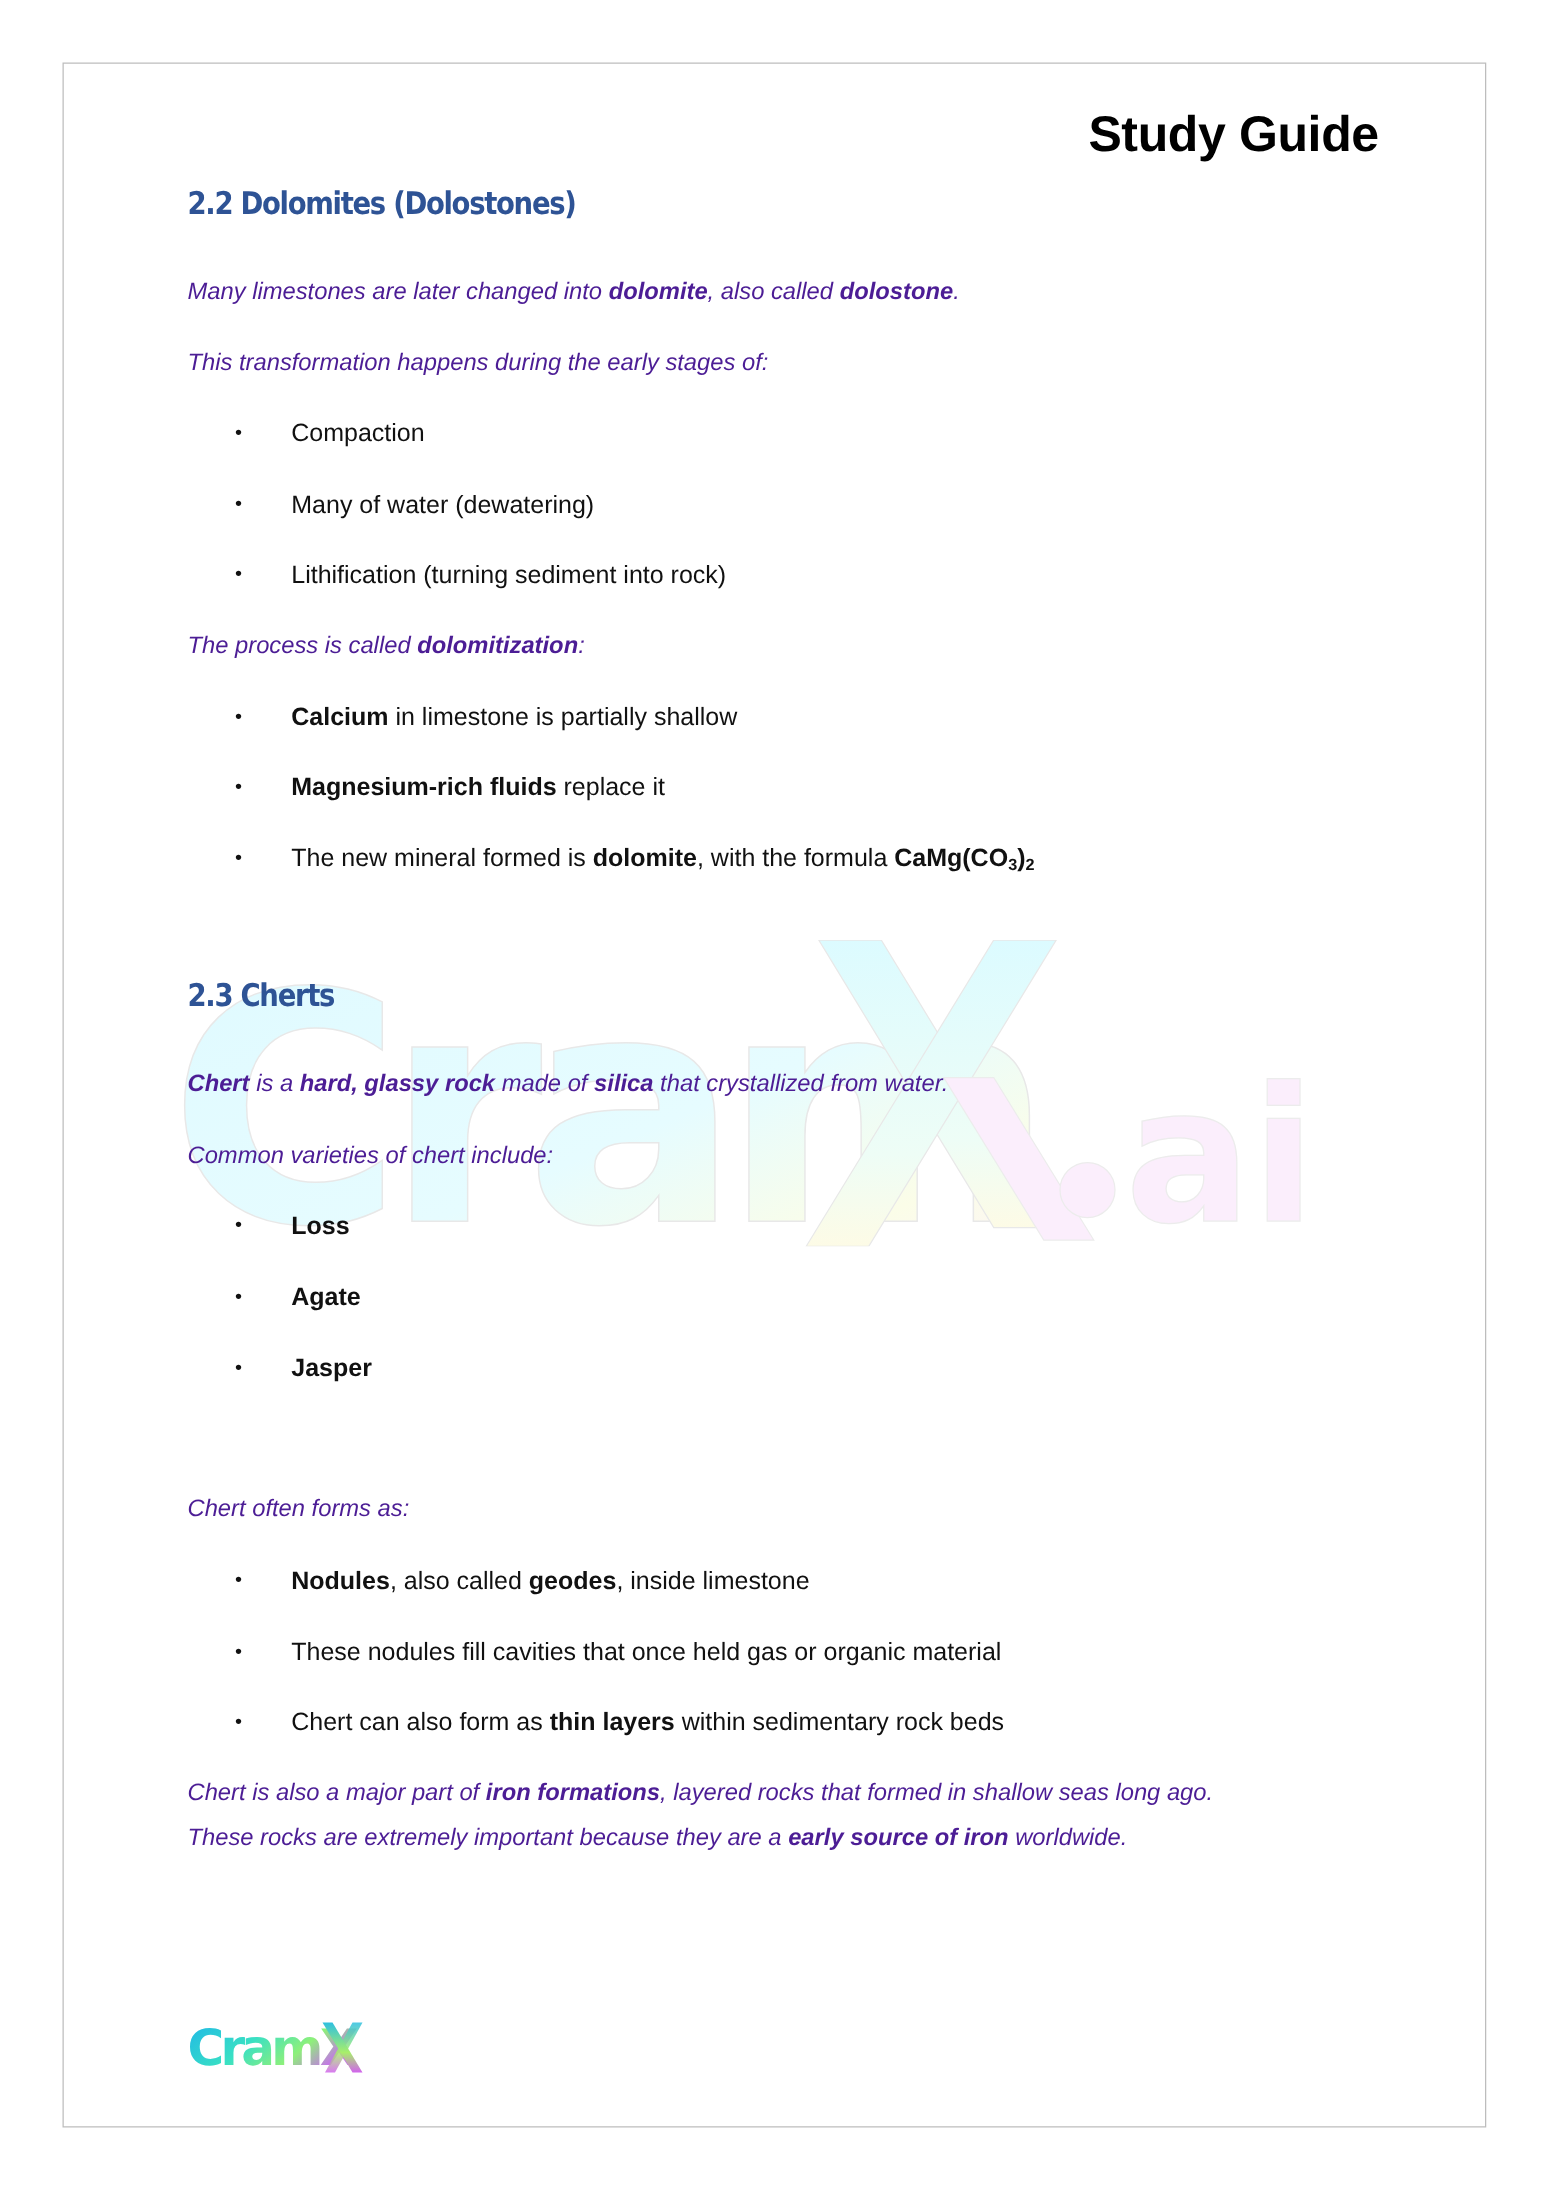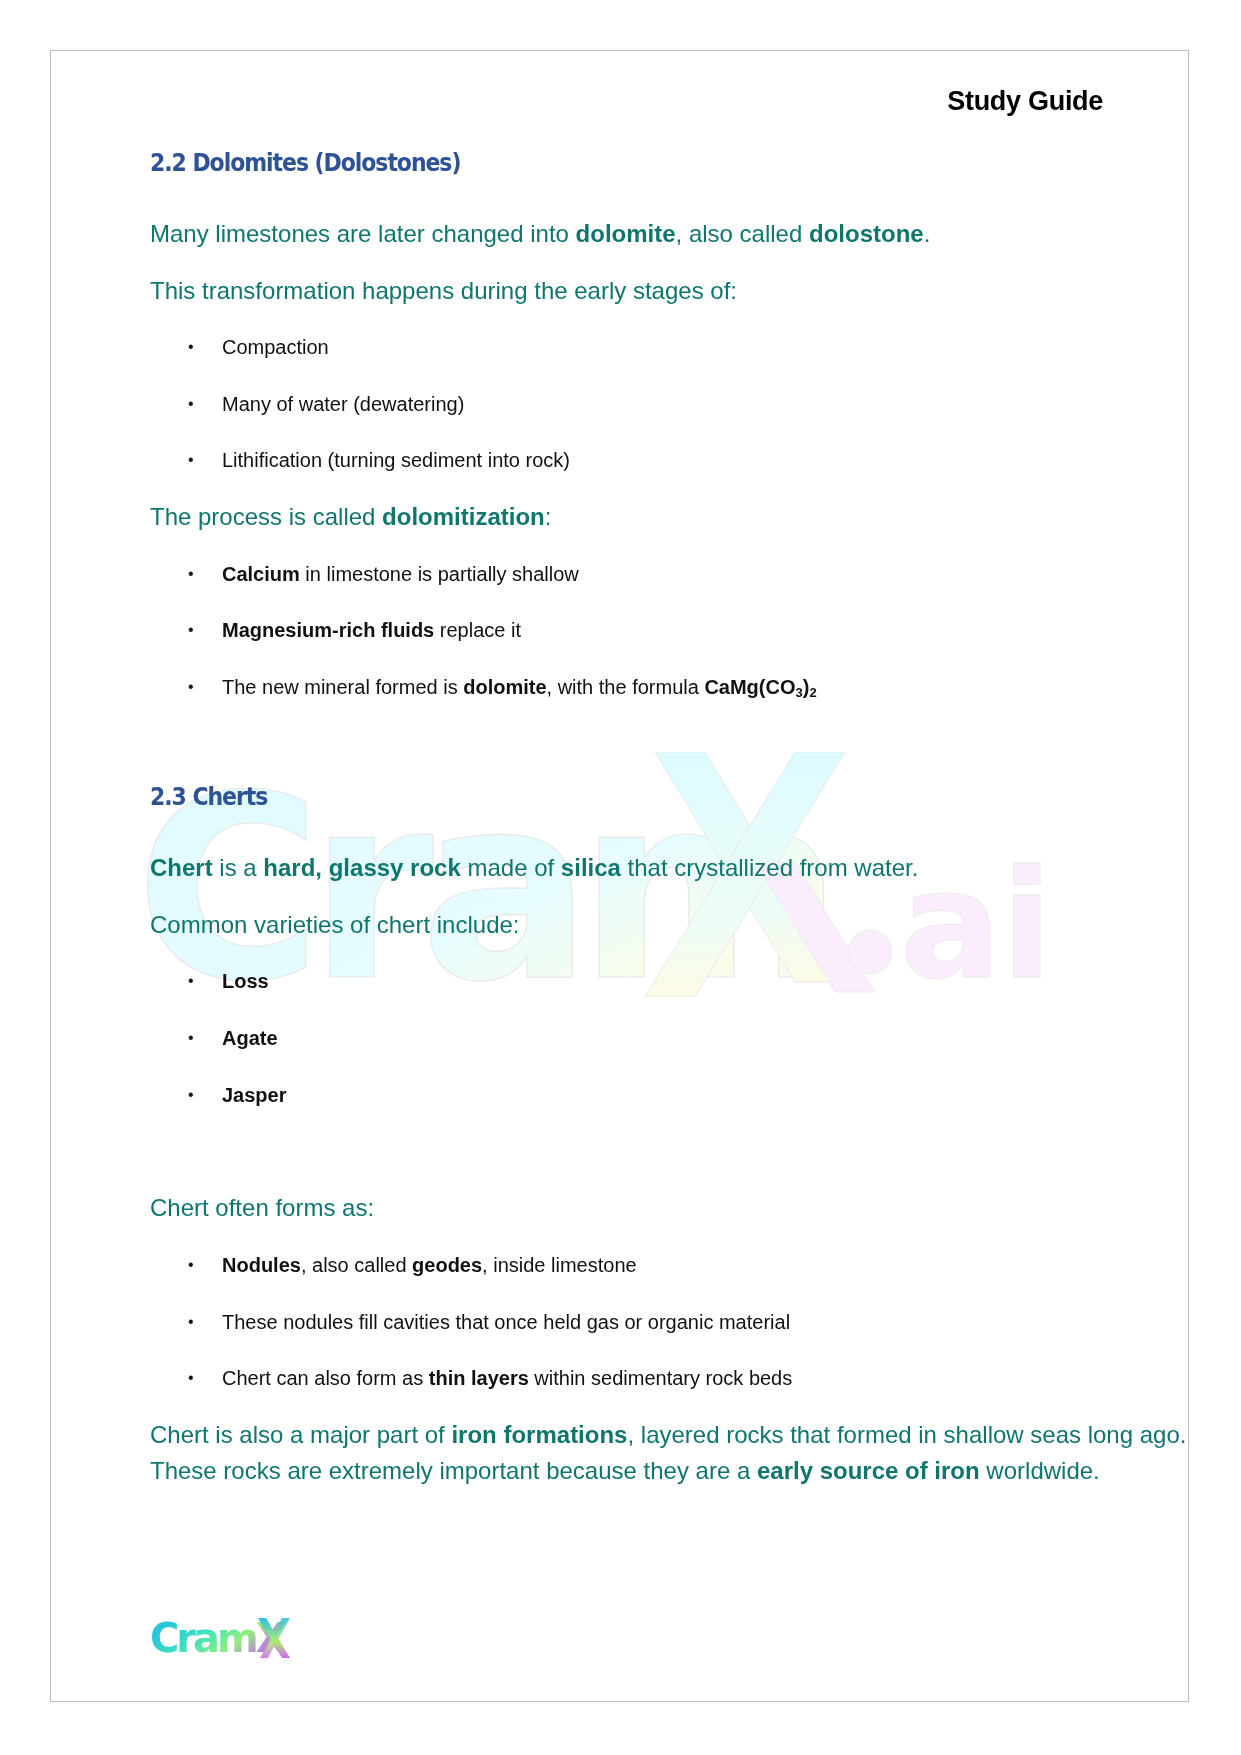--- a/index.html
+++ b/index.html
@@ -31,21 +31,21 @@
       top: 752px;
       width: 960px;
       height: 245px;
       pointer-events: none;
       z-index: 0;
     }
     .header-title {
       position: absolute;
       right: 138px;
       top: 86px;
-      font-size: 27px;
+      font-size: 40px;
       font-weight: bold;
       color: #000000;
       letter-spacing: -0.3px;
       z-index: 2;
     }
     .content {
       position: absolute;
       left: 150px;
       top: 0;
       width: 940px;
@@ -59,41 +59,42 @@
       font-size: 25px;
       color: #2e5395;
       letter-spacing: -1.2px;
       transform: scaleX(0.88);
       transform-origin: left center;
       white-space: nowrap;
     }
     .para {
       position: absolute;
       left: 0;
-      font-size: 24px;
+      font-size: 19px;
       line-height: 24px;
       white-space: nowrap;
-      color: #0f766e;
+      color: #4c1d95;
+      font-style: italic;
     }
     .bullet-row {
       position: absolute;
       left: 0;
       font-size: 20px;
       line-height: 24px;
       white-space: nowrap;
     }
     .bullet-dot {
       position: absolute;
       left: 38px;
       top: 0;
       font-size: 16px;
     }
     .bullet-text {
       position: absolute;
-      left: 72px;
+      left: 83px;
       top: 0;
     }
     b { font-weight: bold; }
     sub { font-size: 13px; vertical-align: -3px; line-height: 0; }
     .footer-logo {
       position: absolute;
       left: 150px;
       top: 1612px;
       width: 150px;
       height: 50px;

